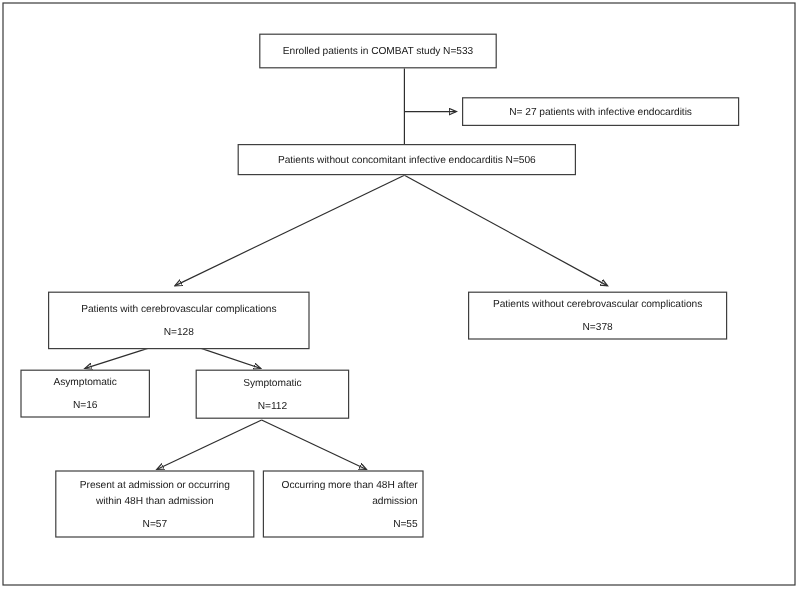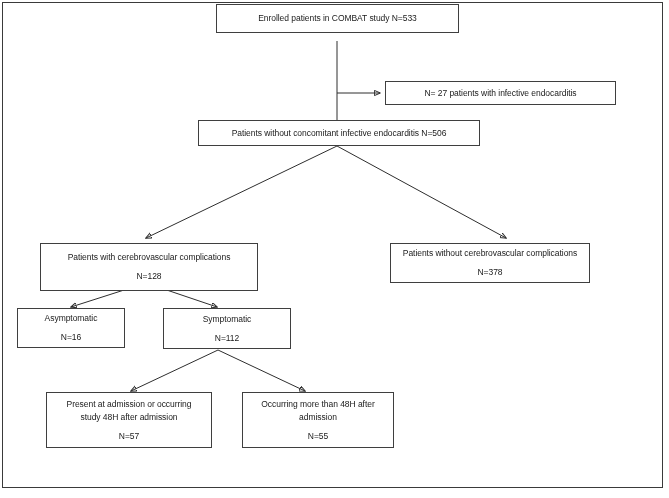--- a/index.html
+++ b/index.html
@@ -92,63 +92,63 @@
 
     <line x1="146" y1="283" x2="71" y2="307" marker-end="url(#arrowhead)"></line>
 
     <line x1="146" y1="283" x2="217" y2="307" marker-end="url(#arrowhead)"></line>
 
     <line x1="218" y1="350" x2="131" y2="391" marker-end="url(#arrowhead)"></line>
 
     <line x1="218" y1="350" x2="305" y2="391" marker-end="url(#arrowhead)"></line>
   </svg>
 
-  <div class="node" style="left:216px; top:4px; width:243px; height:29px;">
+  <div class="node" style="left:216px; top:28px; width:198px; height:29px;">
     <span class="line">Enrolled patients in COMBAT study N=533</span>
   </div>
 
   <div class="node" style="left:385px; top:81px; width:231px; height:24px;text-align:right;">
     <span class="line">N= 27 patients with infective endocarditis</span>
   </div>
 
   <div class="node" style="left:198px; top:120px; width:282px; height:26px;">
     <span class="line">Patients without concomitant infective endocarditis N=506</span>
   </div>
 
   <div class="node" style="left:40px; top:243px; width:218px; height:48px;">
     <span class="line">Patients with cerebrovascular complications</span>
     <span class="spacer"></span>
     <span class="line">N=128</span>
   </div>
 
-  <div class="node" style="left:390px; top:243px; width:200px; height:40px;">
+  <div class="node" style="left:390px; top:243px; width:216px; height:40px;">
     <span class="line">Patients without cerebrovascular complications</span>
     <span class="spacer"></span>
     <span class="line">N=378</span>
   </div>
 
   <div class="node" style="left:17px; top:308px; width:108px; height:40px;text-align:right;">
     <span class="line">Asymptomatic</span>
     <span class="spacer"></span>
     <span class="line">N=16</span>
   </div>
 
   <div class="node" style="left:163px; top:308px; width:128px; height:41px;">
     <span class="line">Symptomatic</span>
     <span class="spacer"></span>
     <span class="line">N=112</span>
   </div>
 
   <div class="node" style="left:46px; top:392px; width:166px; height:56px;">
     <span class="line wrap">Present at admission or occurring</span>
-    <span class="line wrap">study 48H after admission</span>
+    <span class="line wrap">within 48H than admission</span>
     <span class="spacer"></span>
     <span class="line">N=57</span>
   </div>
 
-  <div class="node" style="left:242px; top:392px; width:152px; height:56px;">
+  <div class="node" style="left:219px; top:392px; width:134px; height:56px;align-items:flex-end;">
     <span class="line wrap">Occurring more than 48H after</span>
     <span class="line wrap">admission</span>
     <span class="spacer"></span>
     <span class="line">N=55</span>
   </div>
 
 </div>
 
 </body></html>

